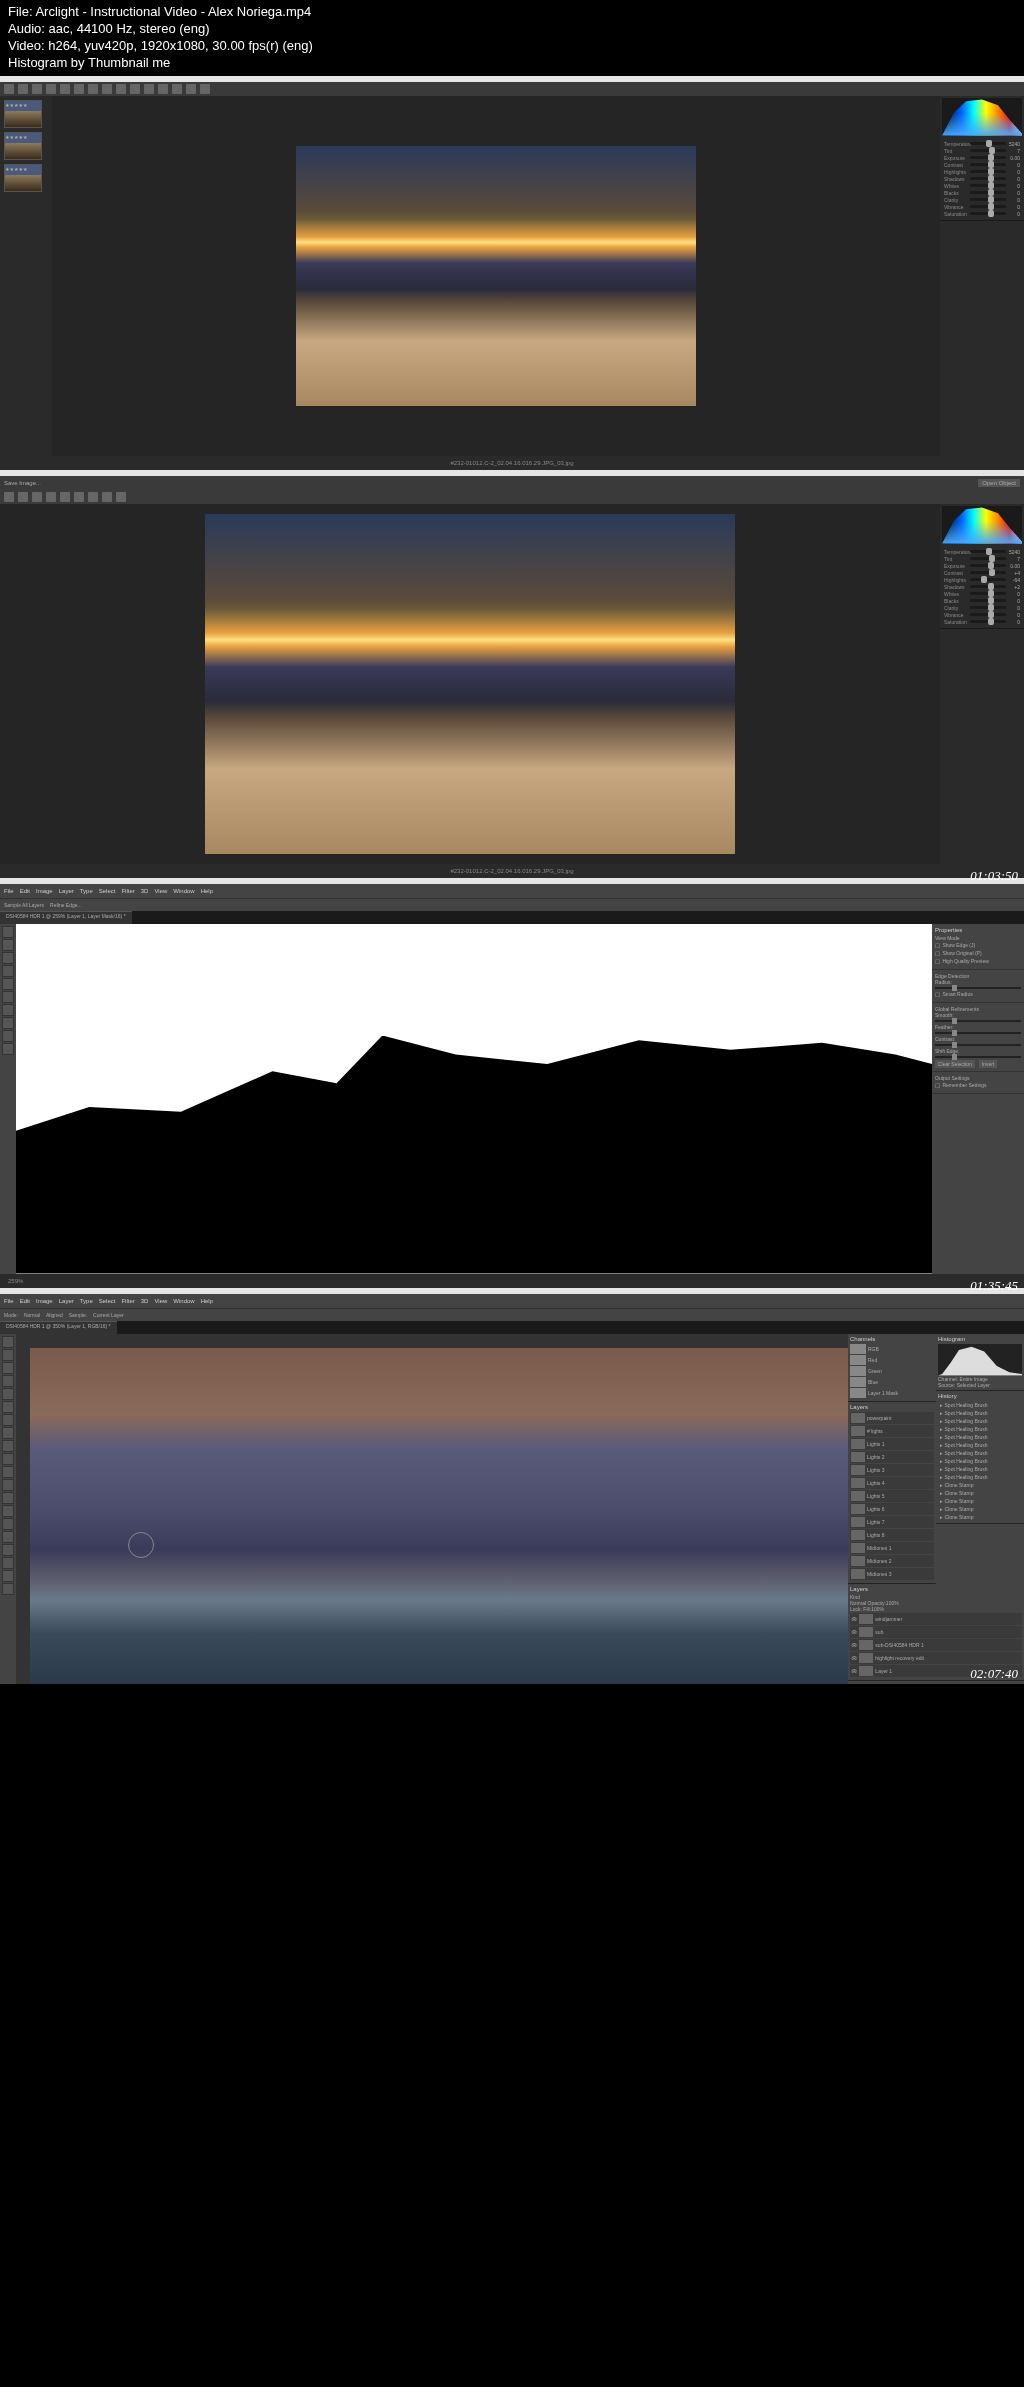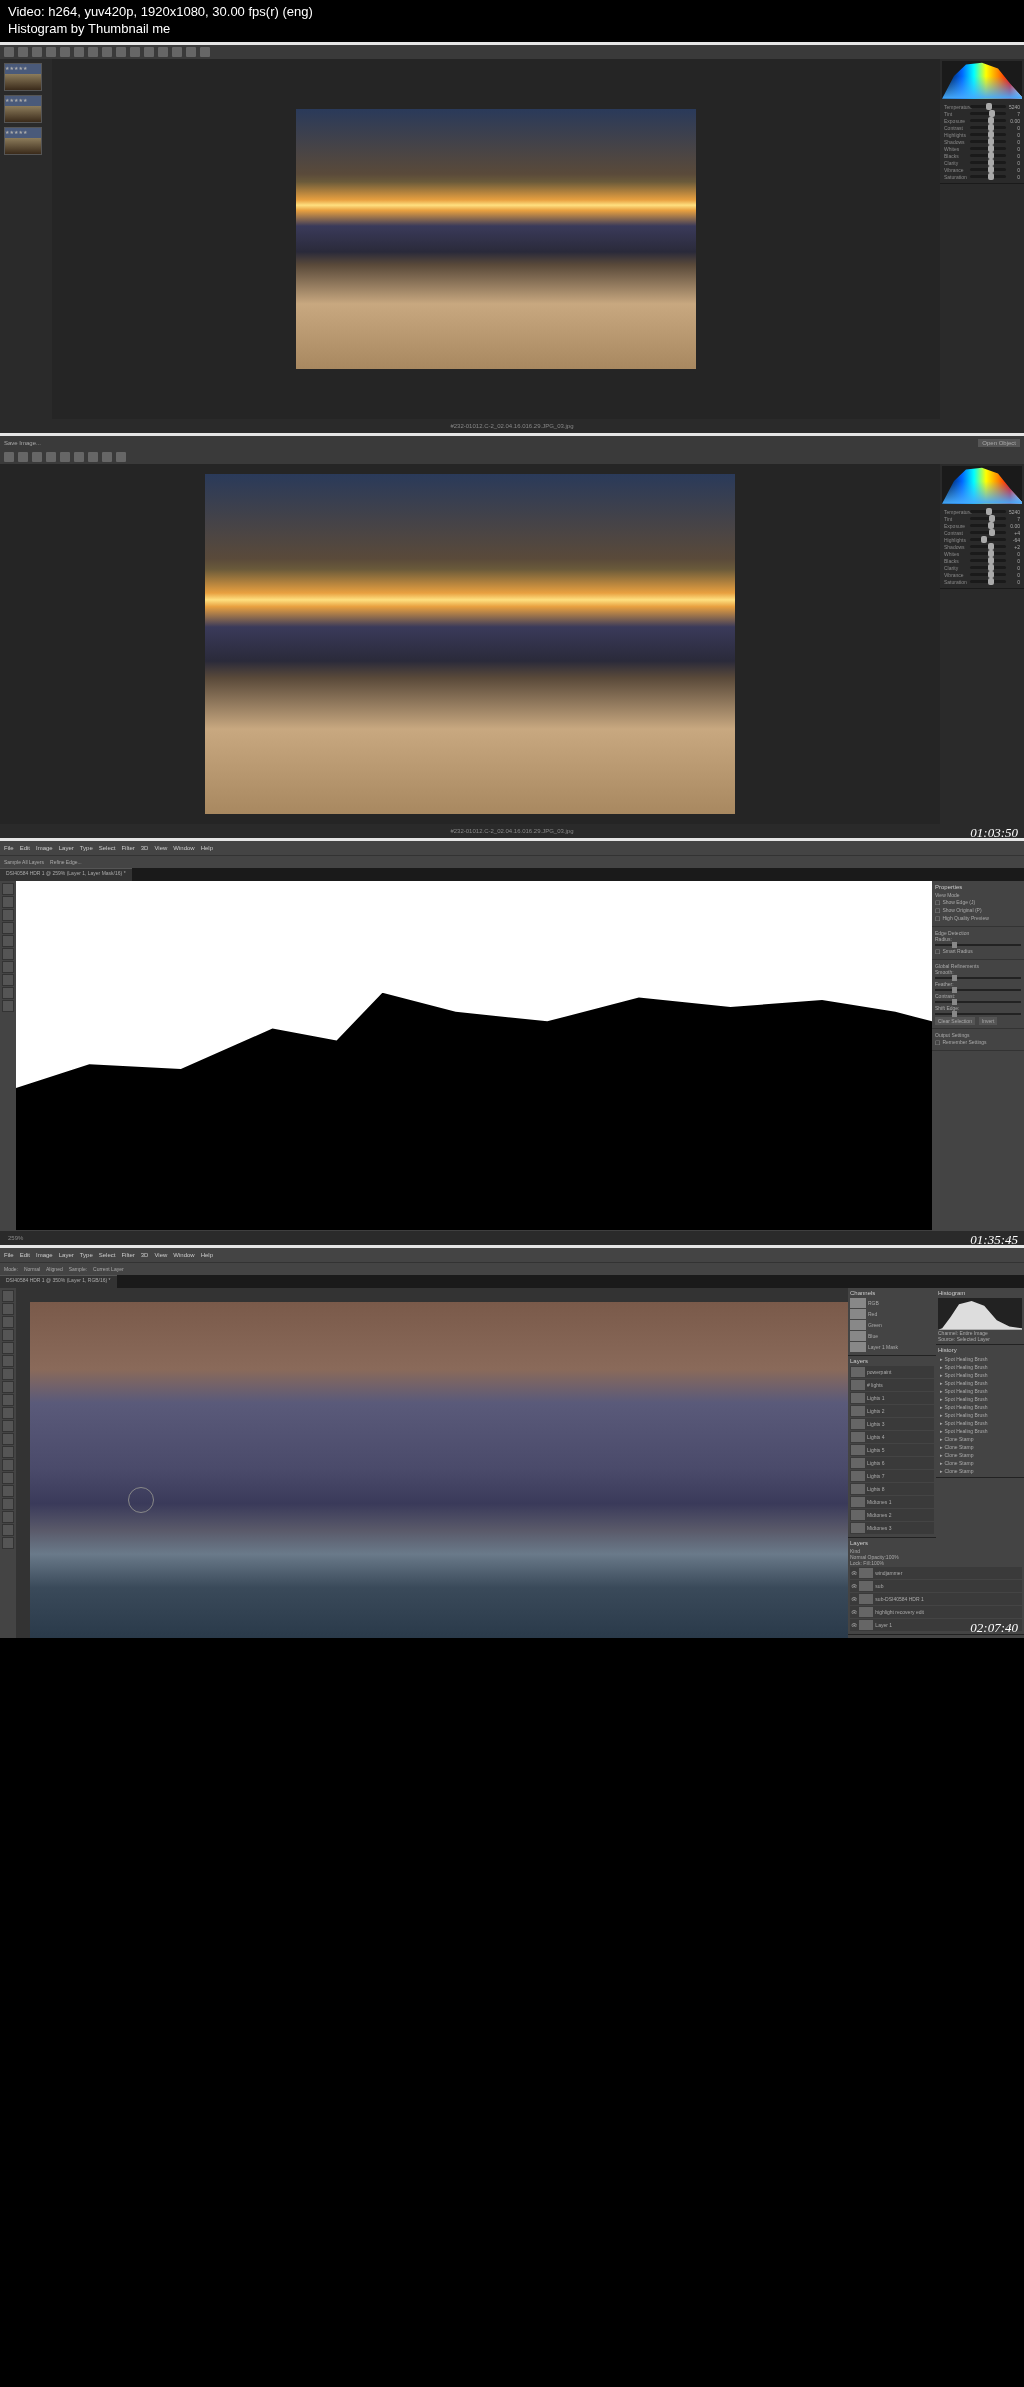--- a/index.html
+++ b/index.html
@@ -1,17 +1,17 @@
 <!DOCTYPE html>
 <html><head>
 <meta charset="utf-8">
 <style>
 body{margin:0;background:#000;font-family:Arial,sans-serif;color:#fff;width:1024px}
 .meta{padding:4px 8px;font-size:13px;line-height:1.3;background:#000}
-.frame{position:relative;background:#1a1a1a;border-top:3px solid #e5e5e5}
+.frame{position:relative;background:#1a1a1a;border-top:6px solid #e5e5e5}
 .toolbar{background:#3a3a3a;height:14px;display:flex;align-items:center;padding:0 4px;gap:4px}
 .toolbar-icon{width:10px;height:10px;background:#666;border-radius:1px}
 .frame-body{display:flex;height:360px}
 .filmstrip{width:44px;background:#2a2a2a;display:flex;flex-direction:column;gap:4px;padding:4px}
 .thumb{width:36px;height:26px;background:linear-gradient(to bottom,#4a5a7a 40%,#8a7a5a 40%,#3a2a1a);border:1px solid #555}
 .thumb.stars::after{content:"★★★★★";font-size:5px;color:#aaa;display:block;margin-top:1px}
 .canvas-area{flex:1;background:#252525;display:flex;align-items:center;justify-content:center;position:relative}
 .photo{background:linear-gradient(to bottom,#2a3a5a 0%,#5a4a3a 25%,#6a5a3a 28%,#e8a040 35%,#ffe080 37%,#e8a040 39%,#3a3a5a 45%,#2a2a3a 55%,#5a4a3a 60%,#c8a880 75%,#a88860 100%);position:relative}
 .panels{width:84px;background:#2a2a2a;display:flex;flex-direction:column}
 .histogram{height:38px;background:#1a1a1a;margin:2px;position:relative;overflow:hidden}
@@ -53,20 +53,22 @@
 .layer-thumb{width:14px;height:10px;background:#666}
 .histo-white{height:32px;background:#222;position:relative}
 .histo-white::after{content:"";position:absolute;bottom:0;left:0;right:0;height:100%;background:#ddd;clip-path:polygon(0 100%,5% 95%,15% 60%,25% 20%,40% 10%,55% 25%,70% 70%,85% 90%,100% 95%,100% 100%)}
 .history-row{padding:1px 2px;display:flex;align-items:center;gap:2px}
 .history-row::before{content:"▸";font-size:5px}
 </style>
 </head>
 <body>
 
 <div class="meta">
+  <div>File: Arclight - Instructional Video - Alex Noriega.mp4</div>
+  <div>Audio: aac, 44100 Hz, stereo (eng)</div>
   <div>Video: h264, yuv420p, 1920x1080, 30.00 fps(r) (eng)</div>
   <div>Histogram by Thumbnail me</div>
 </div>
 
 <div class="frame">
   <div class="toolbar">
     <div class="toolbar-icon"></div>
     <div class="toolbar-icon"></div>
     <div class="toolbar-icon"></div>
     <div class="toolbar-icon"></div>

